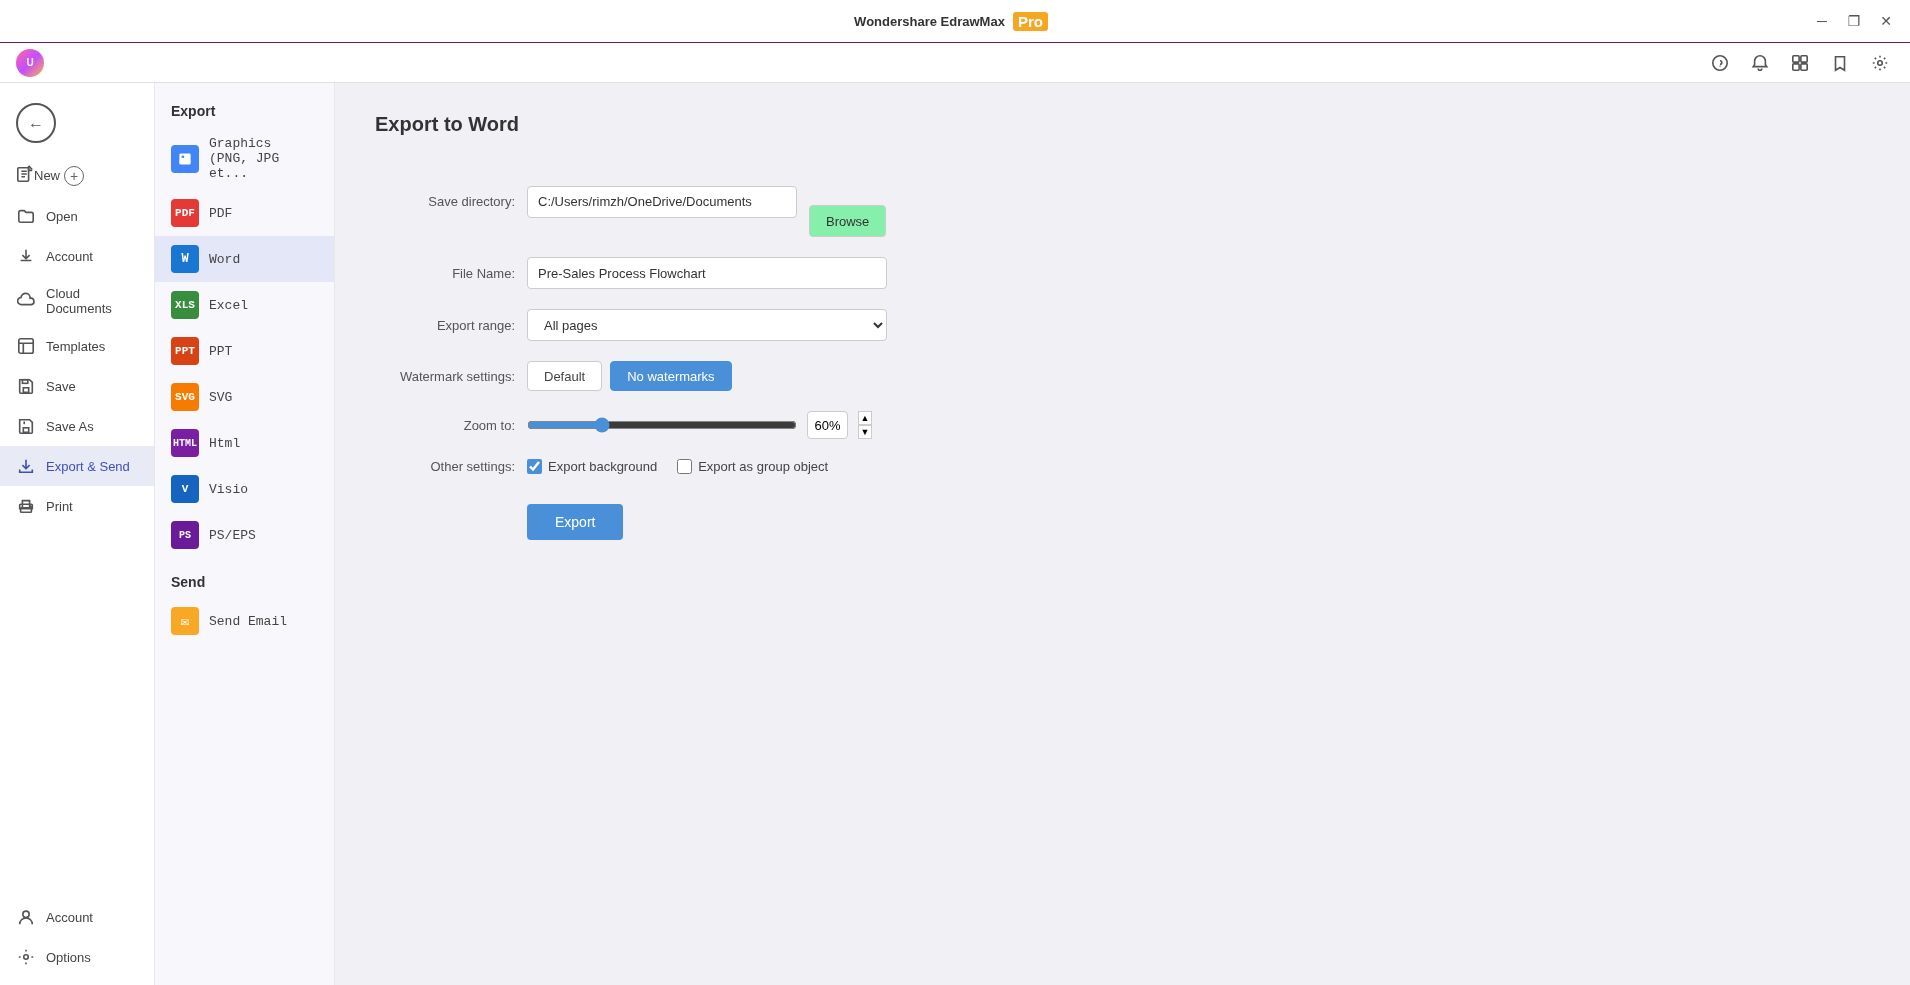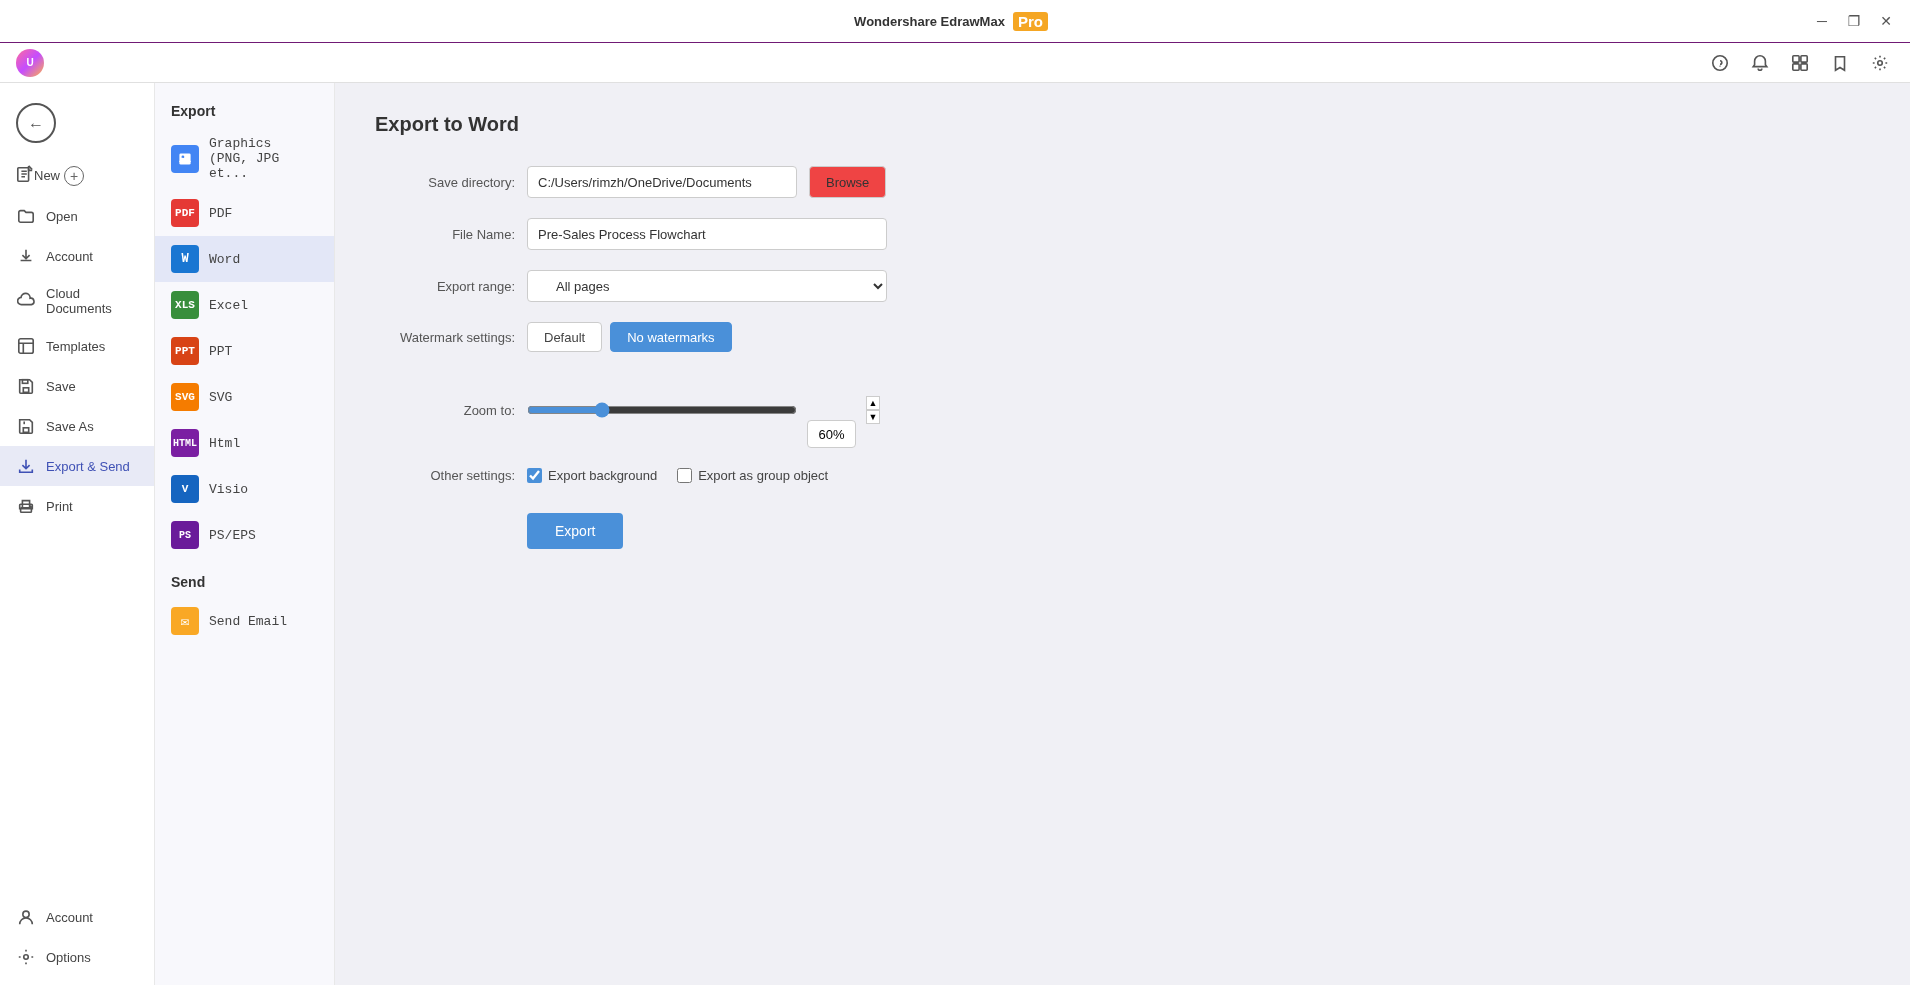--- a/index.html
+++ b/index.html
@@ -211,32 +211,33 @@
       padding: 0 10px;
       font-size: 13px;
       background: white;
       color: #333;
       flex: 1;
       max-width: 360px;
     }
     .browse-btn {
       height: 32px;
       padding: 0 16px;
-      background: #ef4444;
+      background: #86efac;
       border: 1px solid #ccc;
       border-radius: 4px;
       font-size: 13px;
       color: #333;
       cursor: pointer;
+      margin-top: 39px;
     }
     .form-select {
       height: 32px;
       border: 1px solid #ccc;
       border-radius: 4px;
-      padding: 0 24px;
+      padding: 0 12px;
       font-size: 13px;
       background: white;
       color: #333;
       width: 360px;
       cursor: pointer;
     }
 
     
     .watermark-group {
       display: flex;
@@ -262,28 +263,27 @@
     .zoom-row {
       display: flex;
       align-items: center;
       gap: 10px;
     }
     .zoom-slider {
       width: 270px;
       accent-color: #4a90d9;
     }
     .zoom-input-box {
-      width: 49px;
+      width: 41px;
       height: 28px;
       border: 1px solid #ccc;
       border-radius: 4px;
       text-align: center;
       font-size: 13px;
       background: white;
-      margin-top: 48px;
     }
 
     
     .other-settings-row {
       display: flex;
       align-items: center;
       gap: 20px;
     }
     .checkbox-group {
       display: flex;

